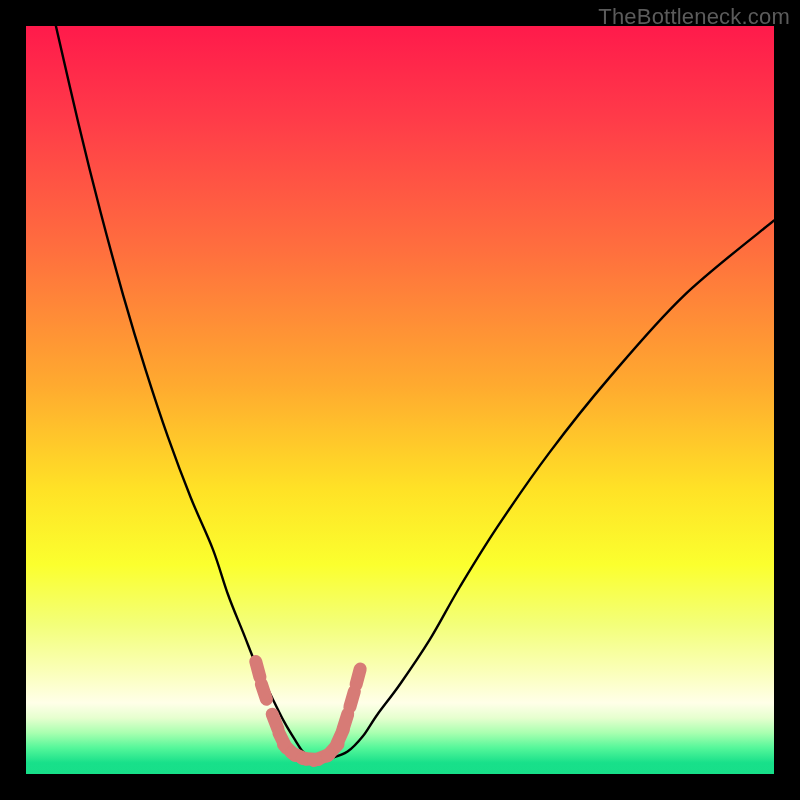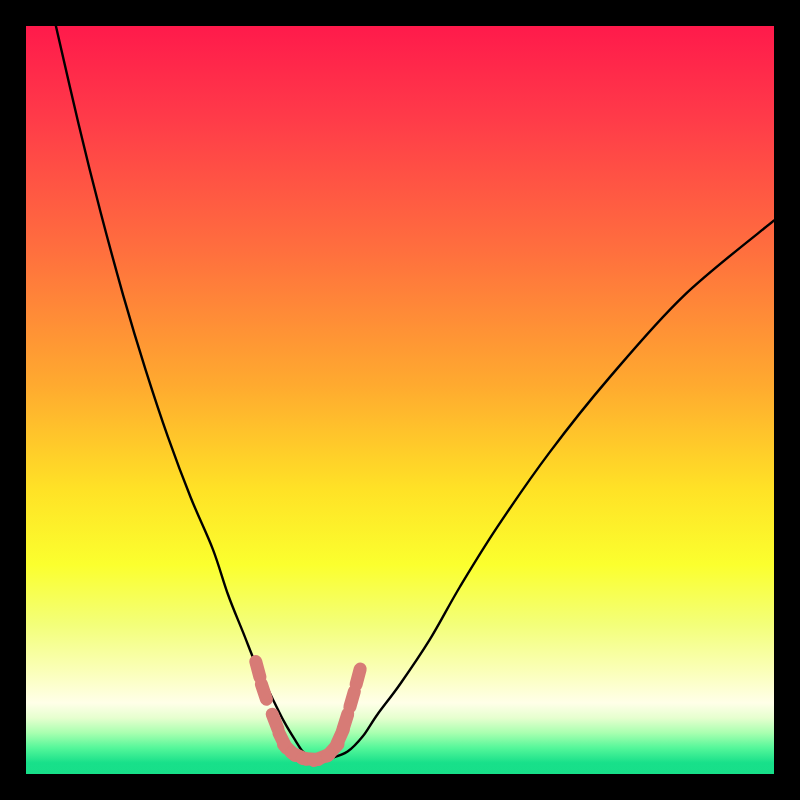--- a/index.html
+++ b/index.html
@@ -85,13 +85,14 @@
           <line x1="288.0" y1="734.5" x2="302.9" y2="728.6" stroke="#d77b76" stroke-width="13" stroke-linecap="round"></line>
           <line x1="301.4" y1="730.0" x2="312.0" y2="718.1" stroke="#d77b76" stroke-width="13" stroke-linecap="round"></line>
           <line x1="310.9" y1="717.9" x2="317.4" y2="703.3" stroke="#d77b76" stroke-width="13" stroke-linecap="round"></line>
           <line x1="317.0" y1="703.3" x2="321.8" y2="688.0" stroke="#d77b76" stroke-width="13" stroke-linecap="round"></line>
           <line x1="323.9" y1="680.9" x2="328.3" y2="665.5" stroke="#d77b76" stroke-width="13" stroke-linecap="round"></line>
           <line x1="330.1" y1="658.5" x2="334.2" y2="643.0" stroke="#d77b76" stroke-width="13" stroke-linecap="round"></line>
         </g>
     </svg>
   </div>
 
+  <div class="watermark">TheBottleneck.com</div>
 </div>
 
 </body></html>

